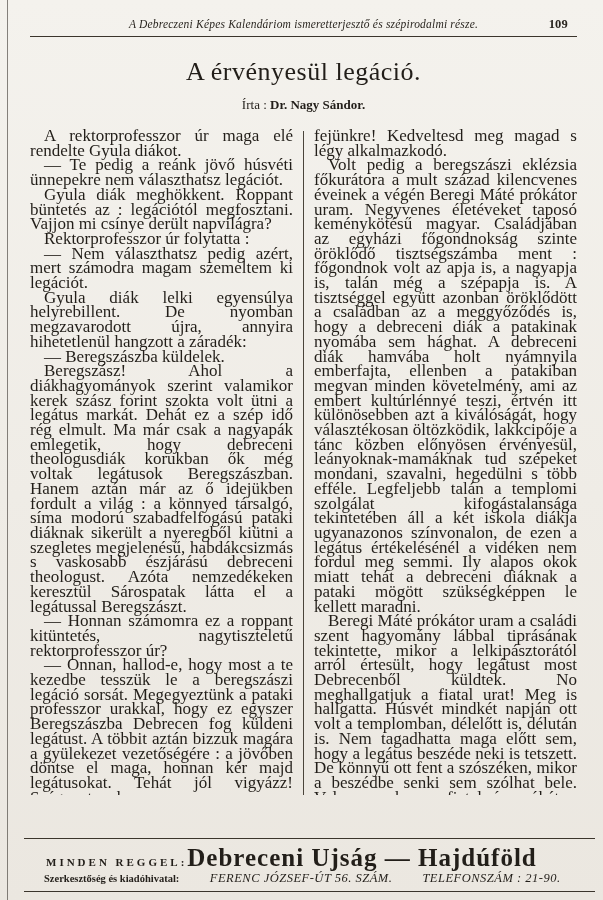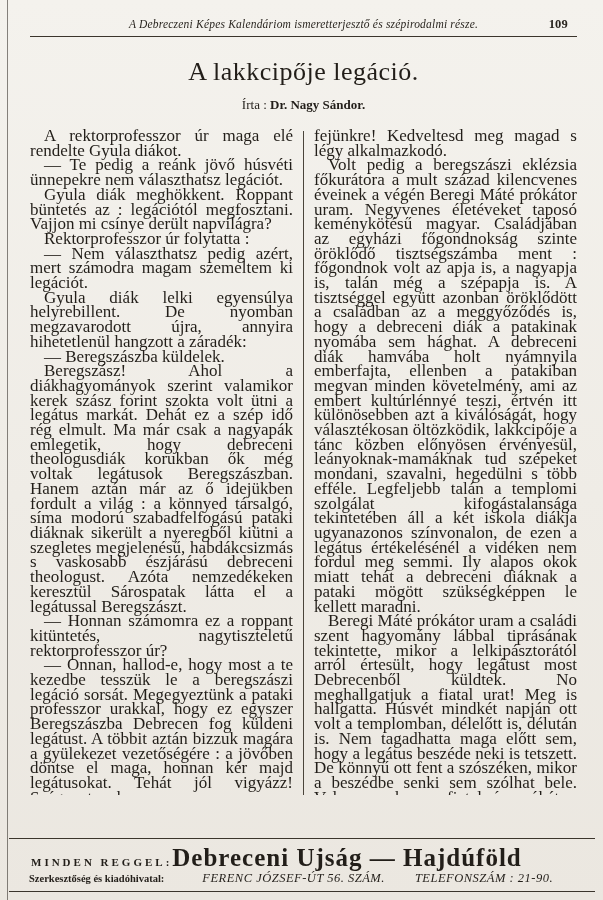--- a/index.html
+++ b/index.html
@@ -36,21 +36,21 @@
   .byline { margin-top: 10px; text-align: center; font-size: 13px; }
   .byline b { }
   .columns {
     display: flex; margin-top: 16px; height: 666px; overflow: hidden;
     font-size: 17px; line-height: 14.7px; text-align: justify;
   }
   .col { flex: 1 1 0; min-width: 0; }
   .col p { margin: 0; text-indent: 14px; }
   [data-name="right-column"] p:first-child { text-indent: 0; }
   .col-divider { flex: 0 0 1px; width: 1px; background: #4a443a; margin: 2px 10px 0 10px; }
-  .footer-ad { position: absolute; left: 9px; right: 8px; bottom: 8px; }
+  .footer-ad { position: absolute; left: 24px; right: 8px; bottom: 8px; }
   .ad-rule { height: 1px; background: #3b352c; }
   .ad-row1 { display: flex; align-items: baseline; padding: 5px 4px 0 22px; }
   .ad-tagline { font-size: 11px; font-weight: bold; letter-spacing: 3px; white-space: nowrap; }
   .ad-name {
     flex: 1; text-align: left; font-size: 25px; font-weight: bold;
     letter-spacing: 1px; white-space: nowrap;
   }
   .ad-row2 { display: flex; align-items: baseline; padding: 0 4px 5px 20px; margin-top: -1px; justify-content: space-between; }
   .ad-office { font-size: 10.5px; font-weight: bold; white-space: nowrap; }
   .ad-address-group {
@@ -64,21 +64,21 @@
 <div class="page" data-name="scanned-page">
 
   <div class="edge-line" data-name="scan-edge-line"></div>
 
   <header class="running-head" data-name="running-head">
     <span data-name="running-head-title">A Debreczeni Képes Kalendáriom ismeretterjesztő és szépirodalmi része.</span>
     <span class="page-number" data-name="page-number">109</span>
   </header>
   <div class="head-rule" data-name="header-rule"></div>
 
-  <h1 class="article-title" data-name="article-title">A lakkcipője legáció.</h1>
+  <h1 class="article-title" data-name="article-title">A érvényesül legáció.</h1>
 
   <div class="byline" data-name="byline">
     <span data-name="byline-prefix">Írta :</span>
     <b data-name="byline-author">Dr. Nagy Sándor.</b>
   </div>
 
   <div class="columns" data-name="article-body">
     <div class="col" data-name="left-column">
         <p data-name="paragraph">A rektorprofesszor úr maga elé rendelte Gyula diákot.</p>
         <p data-name="paragraph">— Te pedig a reánk jövő húsvéti ünnepekre nem választhatsz legációt.</p>

